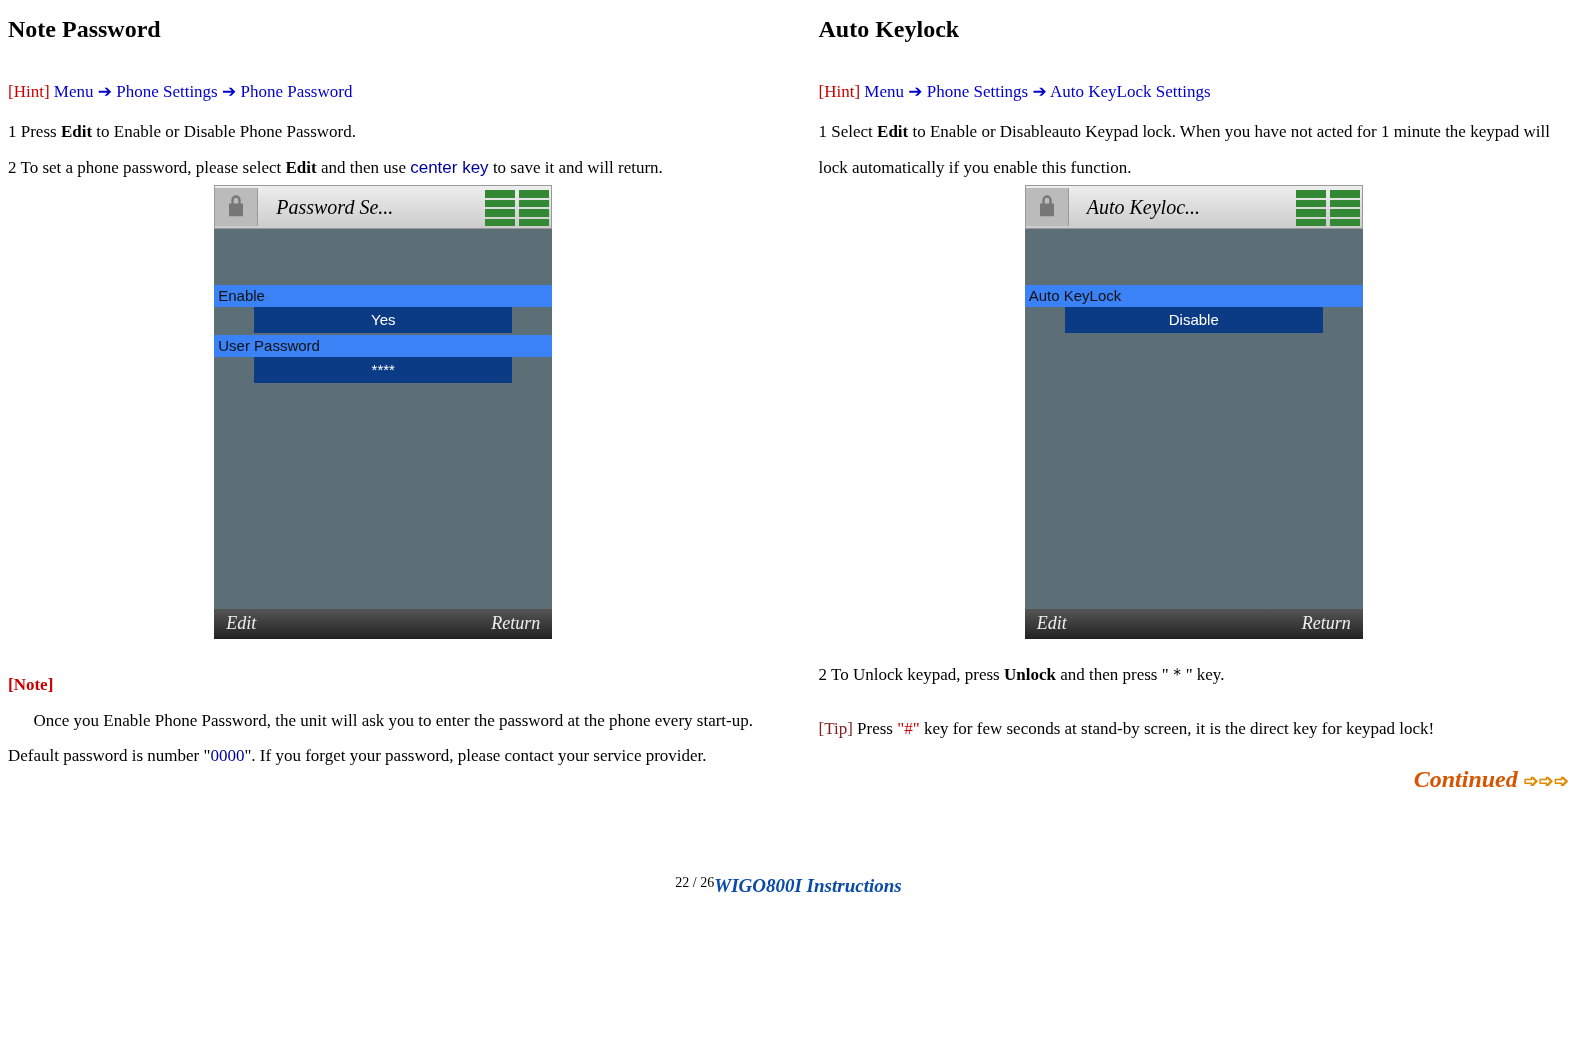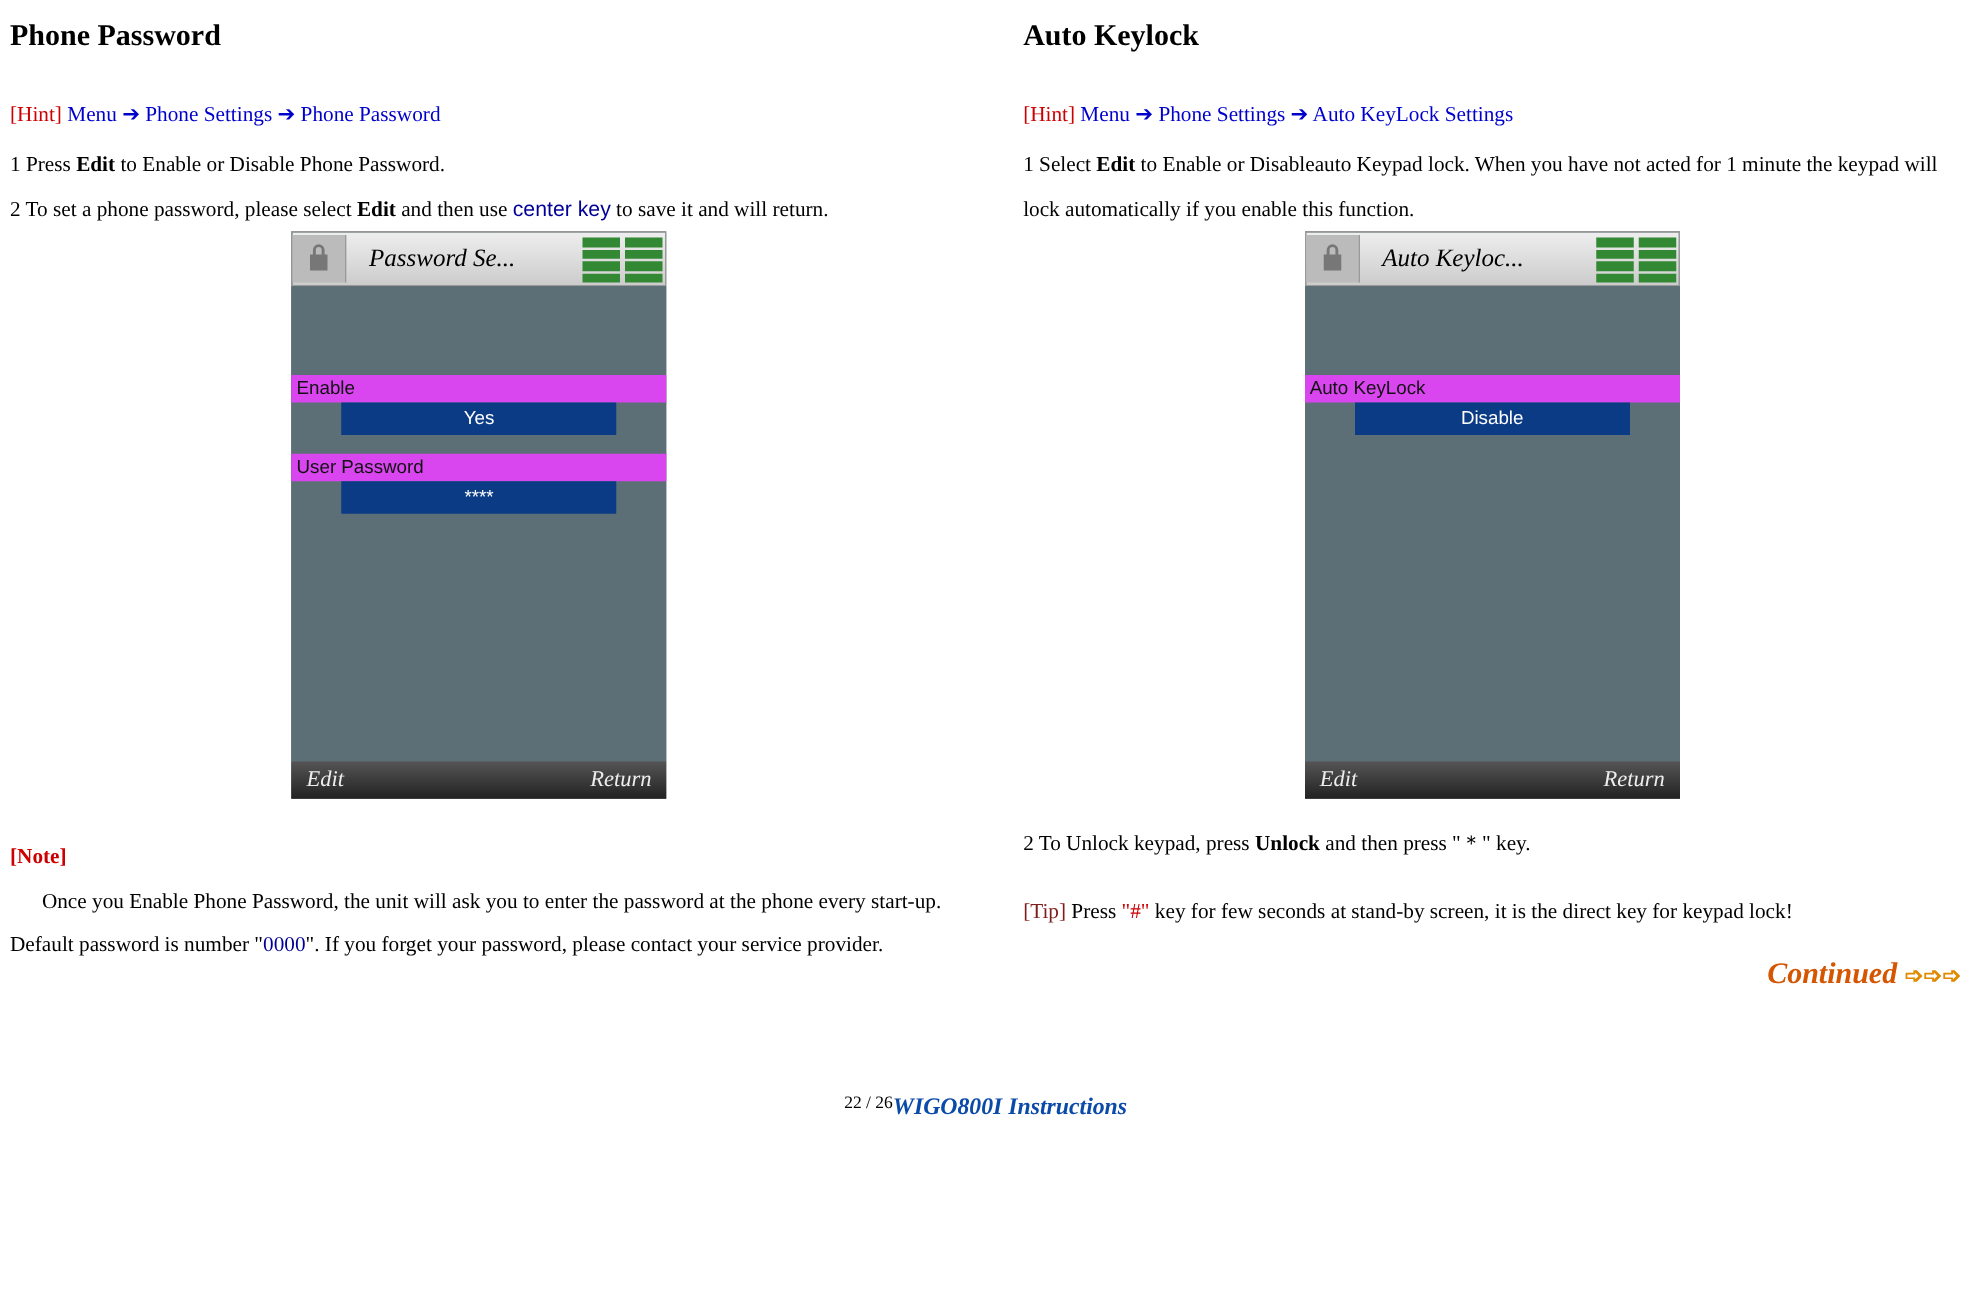--- a/index.html
+++ b/index.html
@@ -52,21 +52,21 @@
 .footer-right {
   font-family: "Comic Sans MS", cursive;
   font-weight: bold;
   font-style: italic;
   color: #0a4aa8;
   font-size: 19px;
 }
 
 
 .screenshot {
-  width: 300px;
+  width: 338px;
   margin: 0 auto 18px;
   background: #5c6f77;
   font-family: Arial, sans-serif;
   font-size: 16px;
   line-height: 1.2;
   display: block;
 }
 .ss-titlebar {
   display: flex;
   align-items: center;
@@ -89,26 +89,25 @@
   width: 30px; height: 38px;
   display: flex; flex-direction: column; justify-content: flex-end; gap: 2px; padding: 2px;
 }
 .ss-bars div { background:#338833; height: 20%; }
 .ss-body {
   background: #5c6f77;
   min-height: 380px;
   position: relative;
 }
 .ss-field-lbl {
-  background: #d946ef;
+  background: #3b82f6;
   color: #111;
   font-family: Arial, sans-serif;
   font-size: 15px;
   padding: 2px 4px;
-  margin-top: 15px;
 }
 .ss-field-val {
   background: #0b3b85;
   color: #fff;
   font-family: Arial, sans-serif;
   font-size: 15px;
   padding: 4px 14px;
   text-align: center;
   margin-bottom: 2px;
 }
@@ -124,21 +123,21 @@
   padding: 4px 12px;
 }
 .lock-icon svg { display:block; }
 </style>
 </head>
 <body>
 
 <div class="page-wrap">
 
   <div class="col">
-    <h1 data-bind="left.heading">Phone Password</h1>
+    <h1 data-bind="left.heading">Note Password</h1>
 
     <div class="hint-line">
       <span class="hint-label" data-bind="left.hint_label">[Hint]</span>
       <span class="hint-nav" data-bind="left.hint_nav">Menu ➔ Phone Settings ➔ Phone Password</span>
     </div>
 
     <div class="list-line">
       <span data-bind="left.step1_num">1</span><span data-bind="left.step1_text_before"> Press </span><b data-bind="left.step1_bold">Edit</b><span data-bind="left.step1_text_after"> to Enable or Disable Phone Password.</span>
     </div>
     <div>

